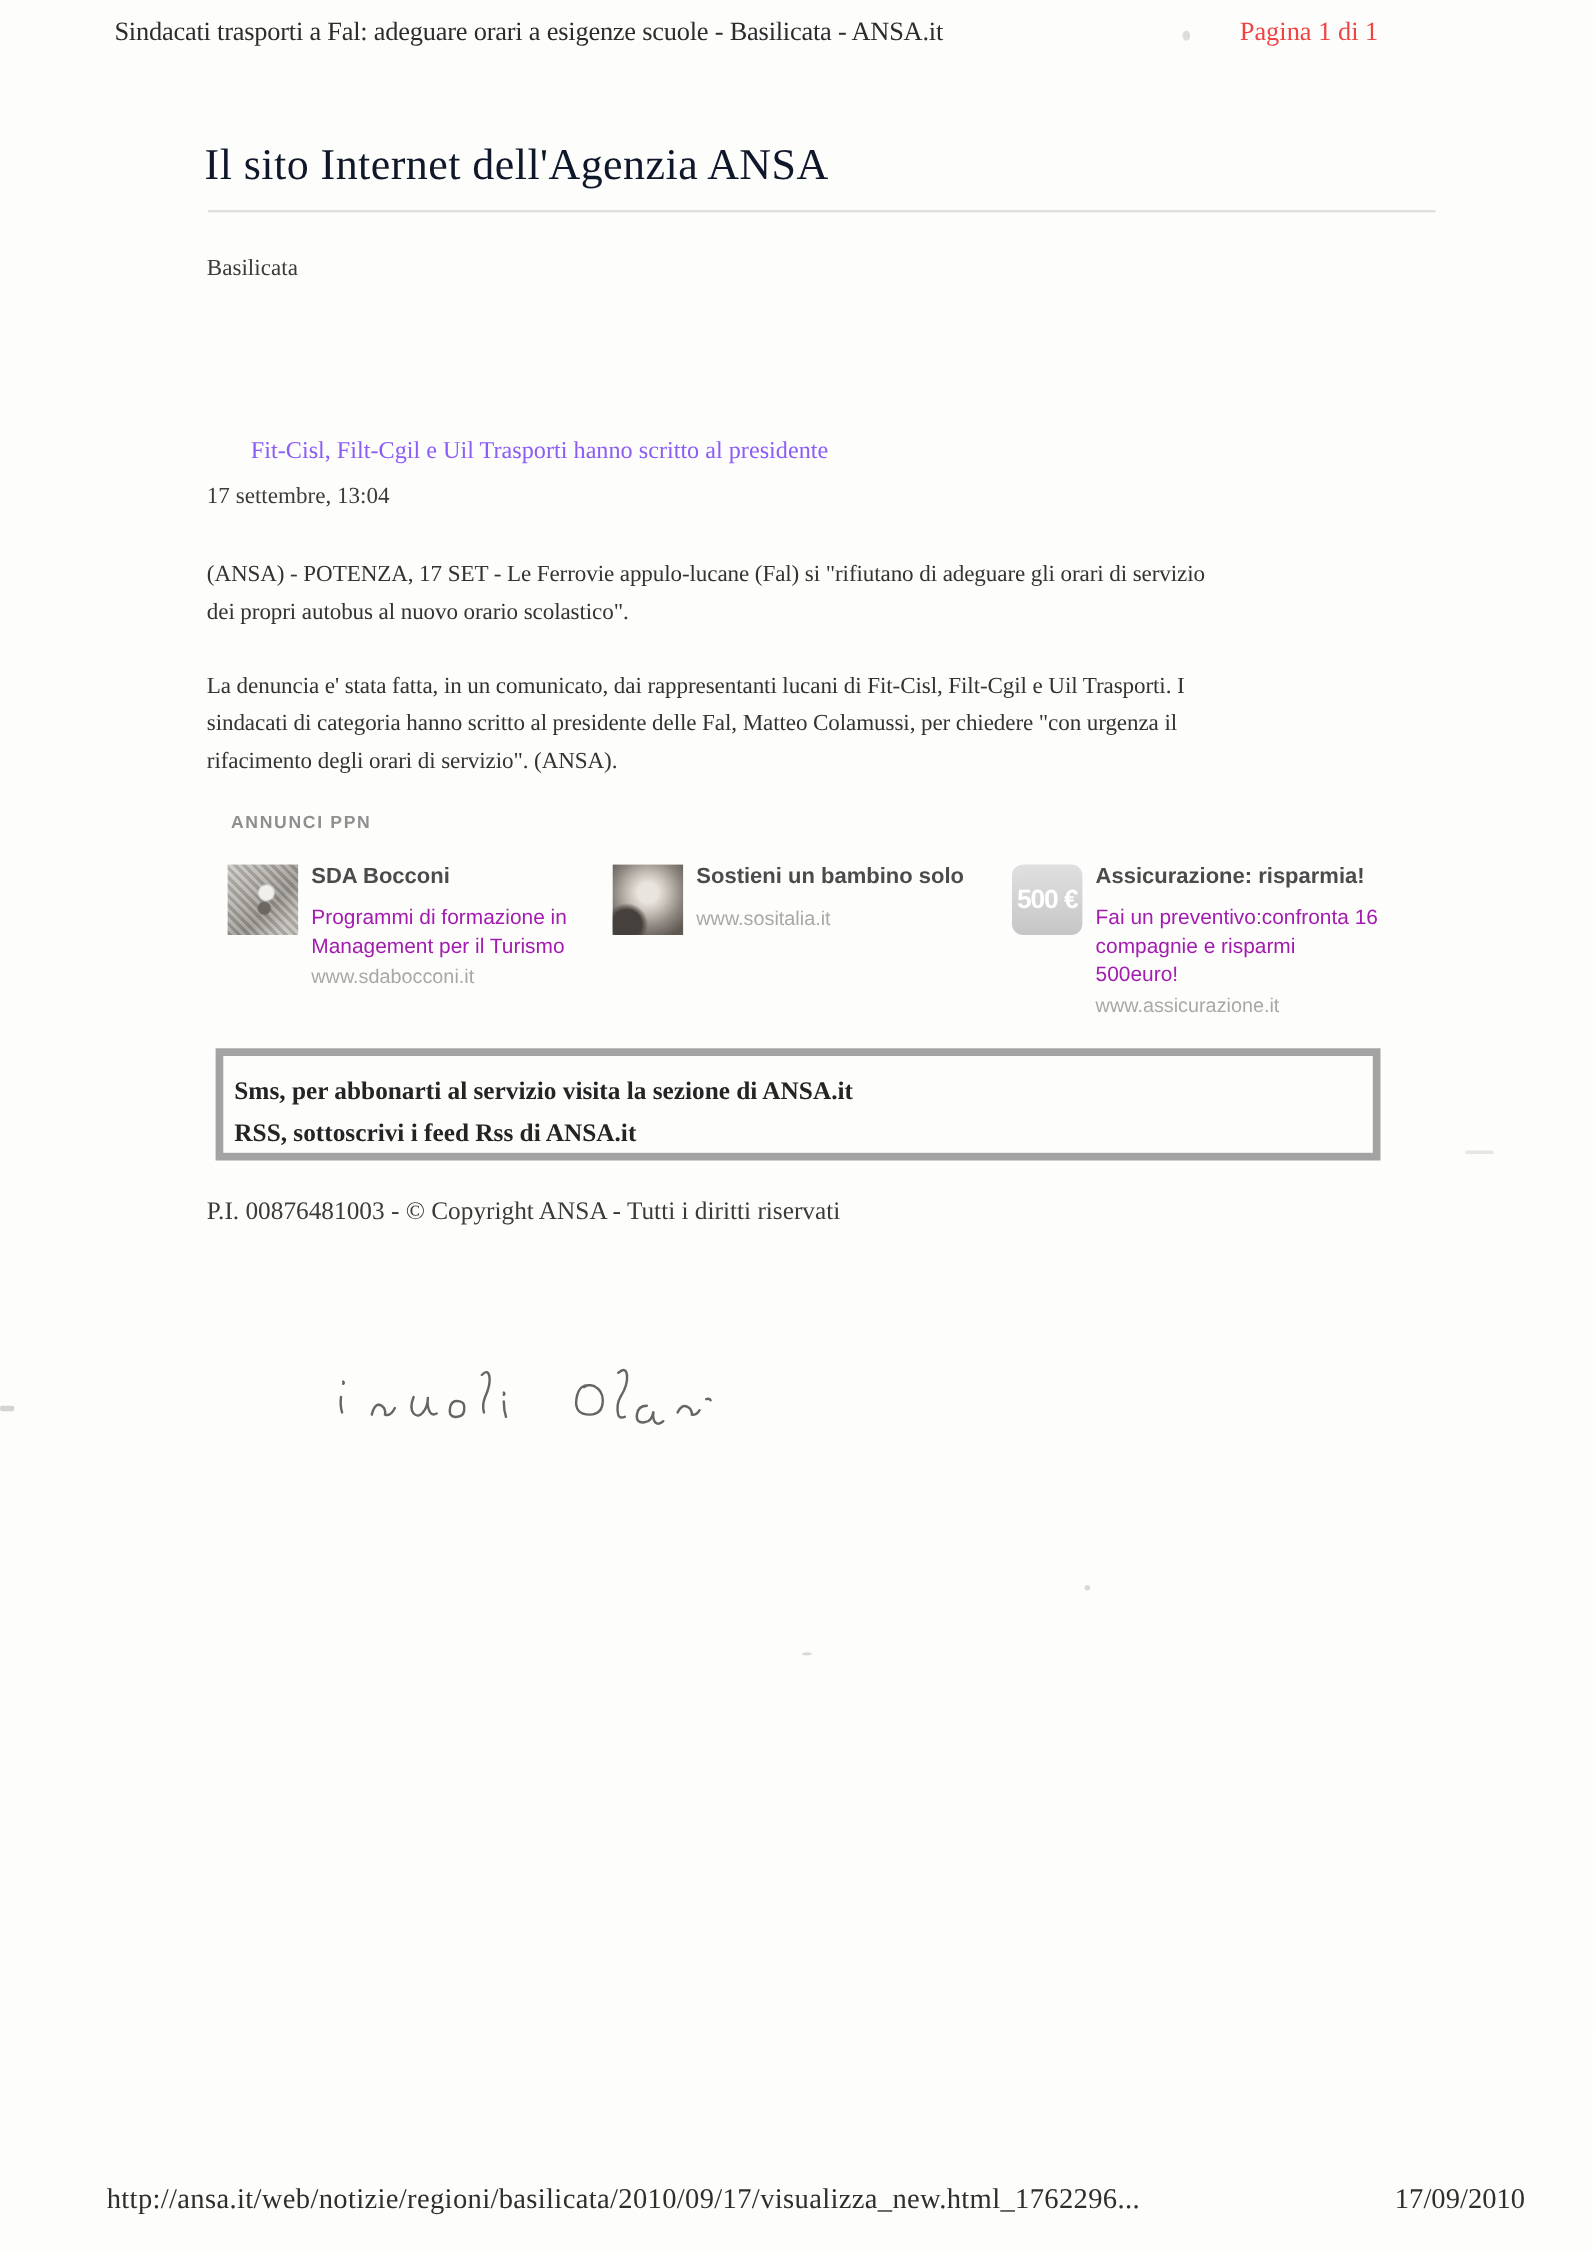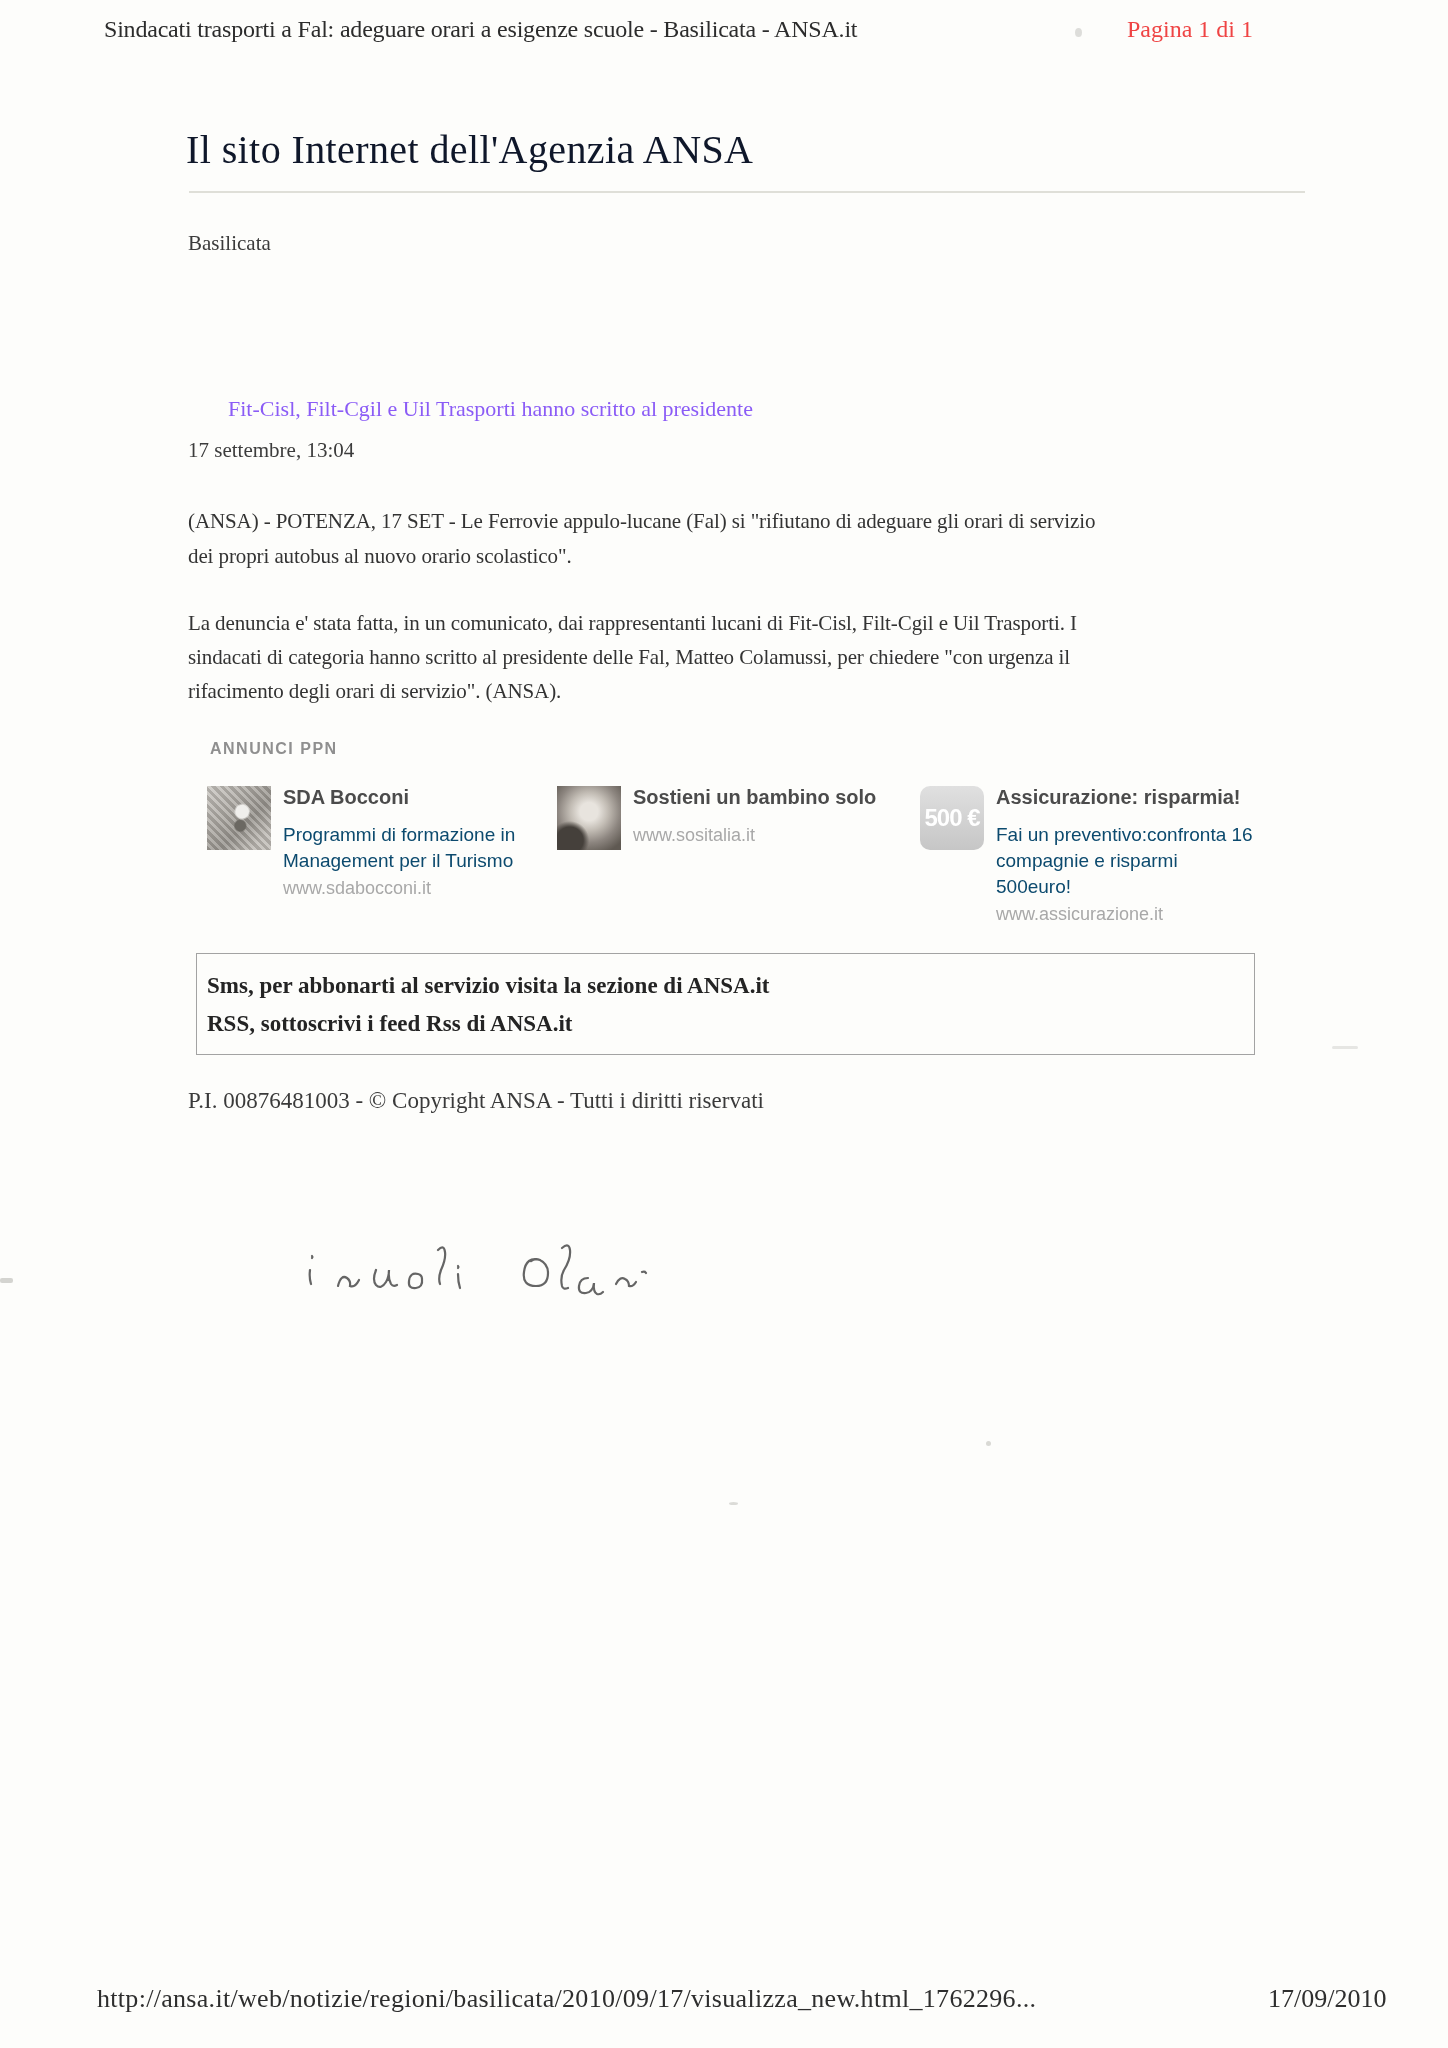--- a/index.html
+++ b/index.html
@@ -48,25 +48,25 @@
       radial-gradient(circle at 50% 40%, #e8e4de 0 18%, #c2bcb4 38%, #8d8680 62%, #5f5952 88%);
   }
   .thumb-3{
     background:linear-gradient(180deg,#e0e0e0,#c6c6c6);
     border-radius:10px;
     display:flex;align-items:center;justify-content:center;
     color:#ffffff;font-family:"Liberation Sans",sans-serif;font-weight:bold;font-size:24px;letter-spacing:-1px;
   }
   .ad-text{font-family:"Liberation Sans",sans-serif;}
   .ad-title{font-size:20px;font-weight:bold;color:#4b4b4b;margin-bottom:13px;}
-  .ad-desc{font-size:19px;line-height:26px;color:#0c4a6e;}
+  .ad-desc{font-size:19px;line-height:26px;color:#a21caf;}
   .ad-url{font-size:18px;line-height:26px;color:#a8a8a8;margin-top:1px;}
 
   
-  .subscribe-box{left:196px;top:953px;width:1059px;height:102px;border:1px solid #a3a3a3;box-sizing:border-box;}
+  .subscribe-box{left:196px;top:953px;width:1059px;height:102px;border:7px solid #a3a3a3;box-sizing:border-box;}
   .subscribe-line{font-size:23px;font-weight:bold;color:#242424;line-height:38px;margin-left:10px;}
   .subscribe-line:first-child{margin-top:13px;}
 
   
   .legal{left:188px;top:1088px;font-size:23px;color:#3a3a3a;}
 
   
   .handwriting{left:290px;top:1222px;}
   .handwriting svg path{stroke:#4a4a4a;stroke-width:2.2;fill:none;stroke-linecap:round;opacity:.85;}
 

